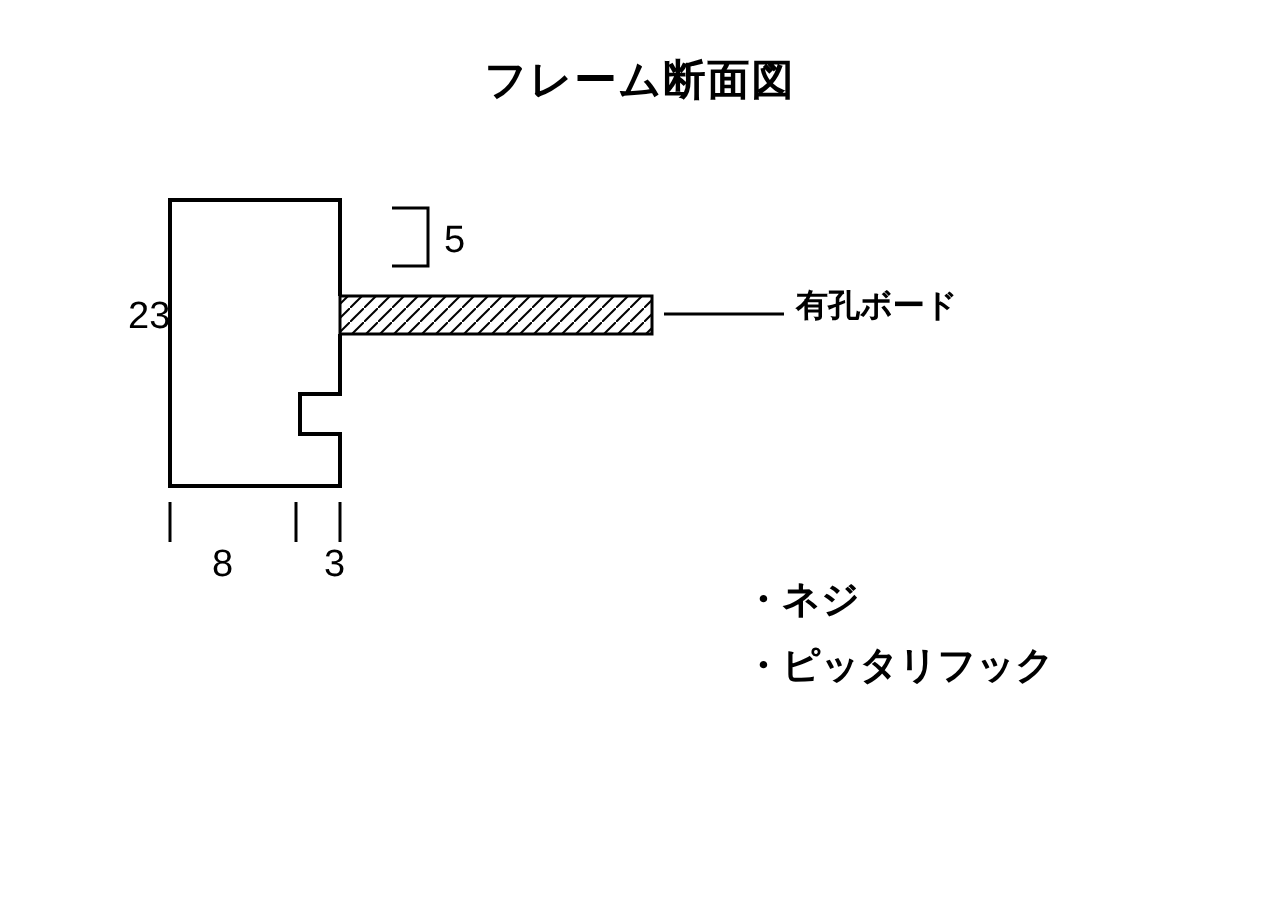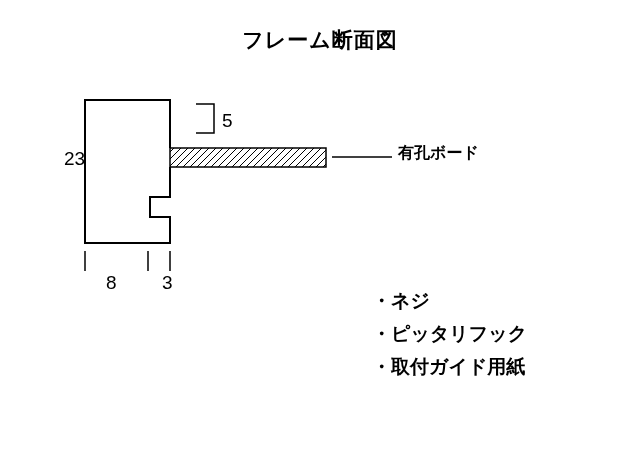--- a/index.html
+++ b/index.html
@@ -104,17 +104,16 @@
 
   <span class="dim-label dim-10">8</span>
 
   <span class="dim-label dim-3">3</span>
 
   <span class="board-label">有孔ボード</span>
 
   <div class="accessory-list">
     <div class="accessory-item">・ネジ</div>
     <div class="accessory-item">・ピッタリフック</div>
-    <div class="accessory-item">・取付ガイド用紙</div>
   </div>
 
 
 </div>
 
 </body></html>

